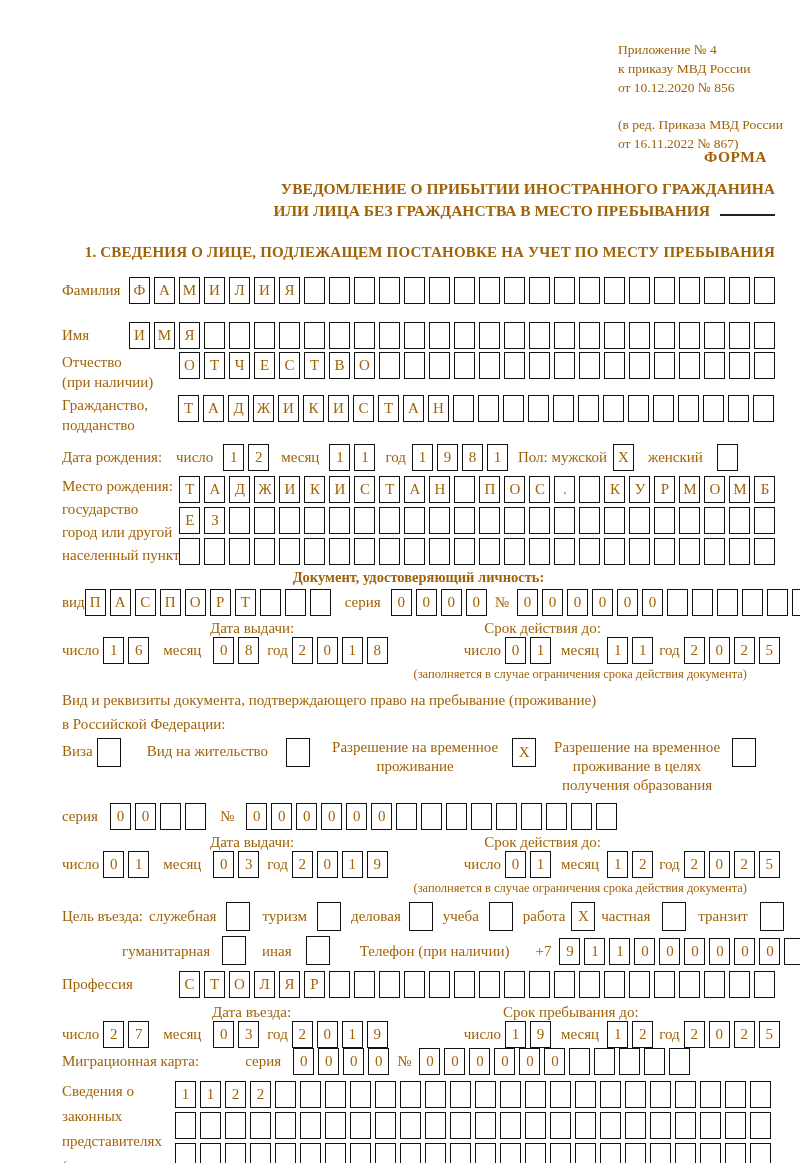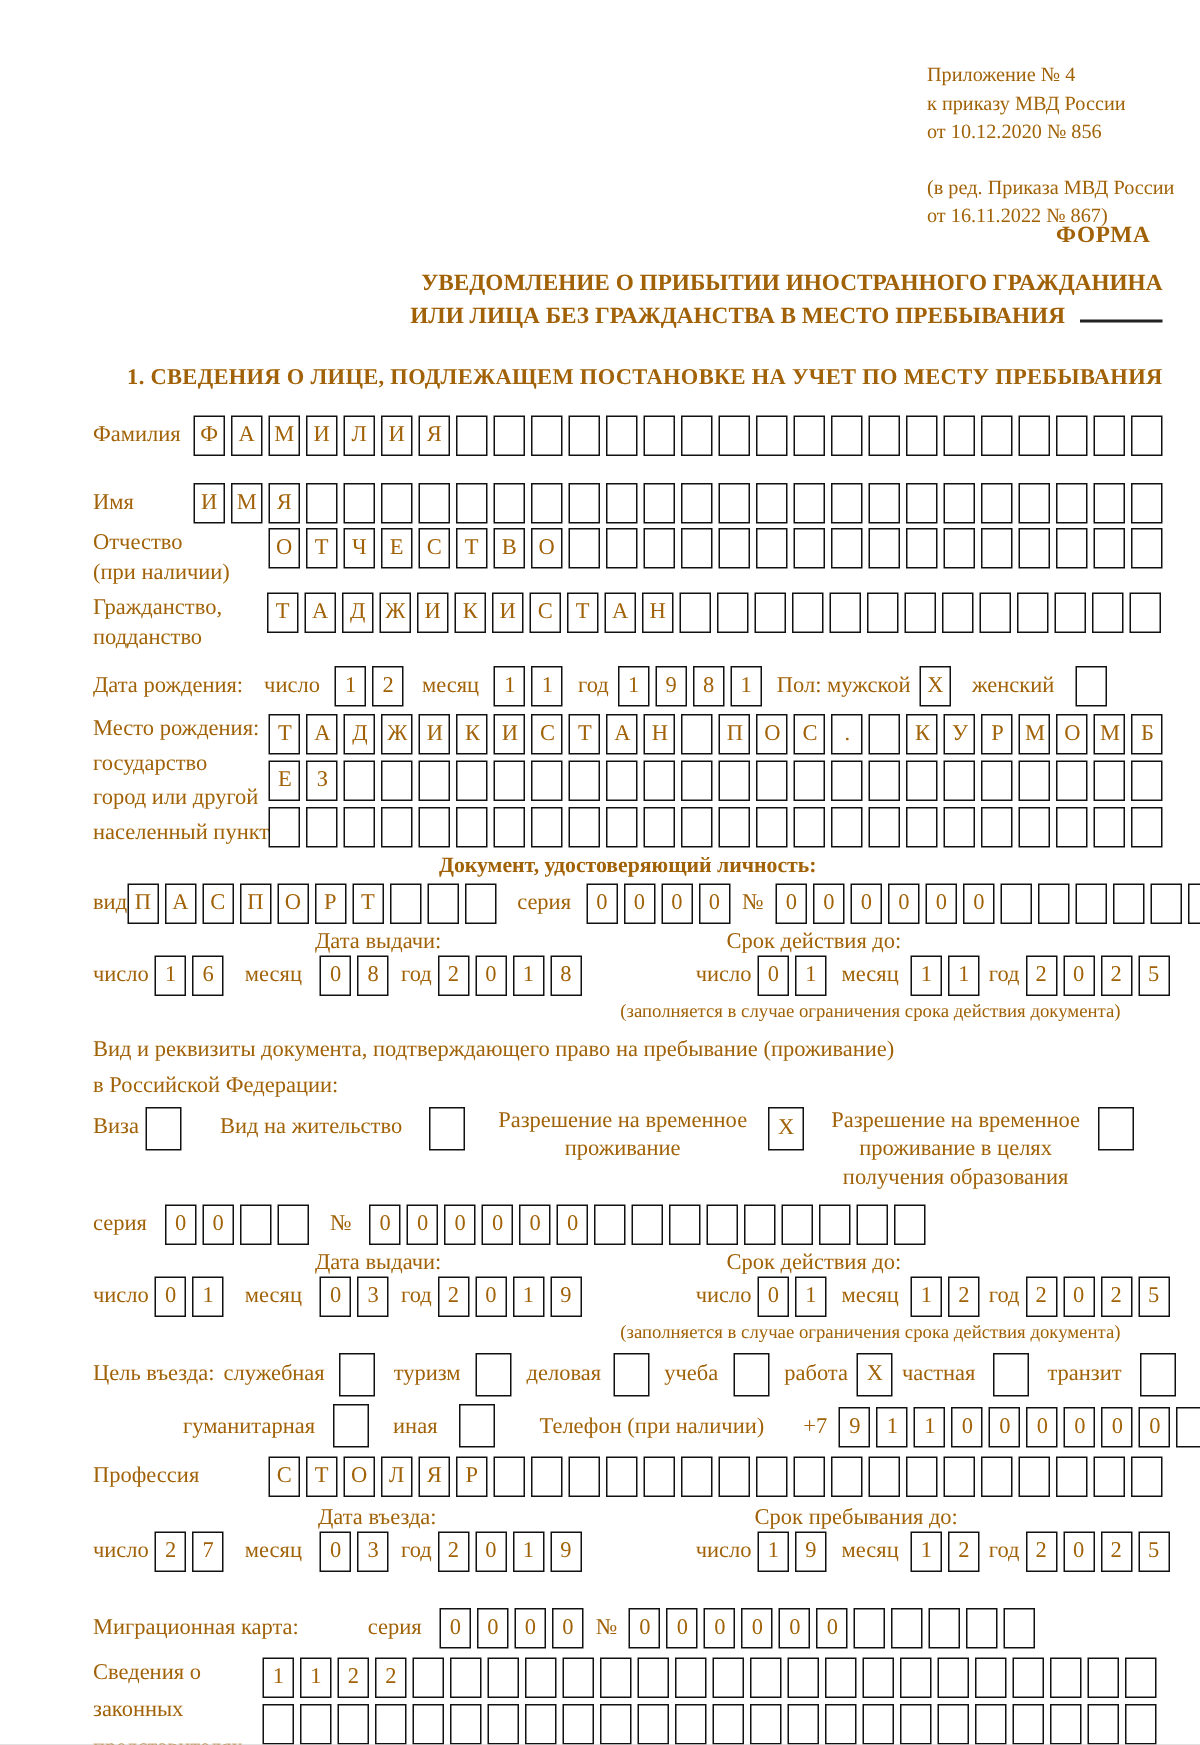--- a/index.html
+++ b/index.html
@@ -621,21 +621,21 @@
       </span>
     <span class="lbl" style="margin-left:6px">год</span>
     <span class="cells" style="margin-left:4px">
         <span class="cell">2</span>
         <span class="cell">0</span>
         <span class="cell">2</span>
         <span class="cell">5</span>
       </span>
   </div>
 
-  <div class="row" style="margin-top:24px">
+  <div class="row" style="margin-top:0">
     <span class="lbl">Миграционная карта:</span>
     <span class="lbl" style="margin-left:46px">серия</span>
     <span class="cells" style="margin-left:12px">
         <span class="cell">0</span>
         <span class="cell">0</span>
         <span class="cell">0</span>
         <span class="cell">0</span>
       </span>
     <span class="lbl" style="margin-left:8px">№</span>
     <span class="cells" style="margin-left:8px">

